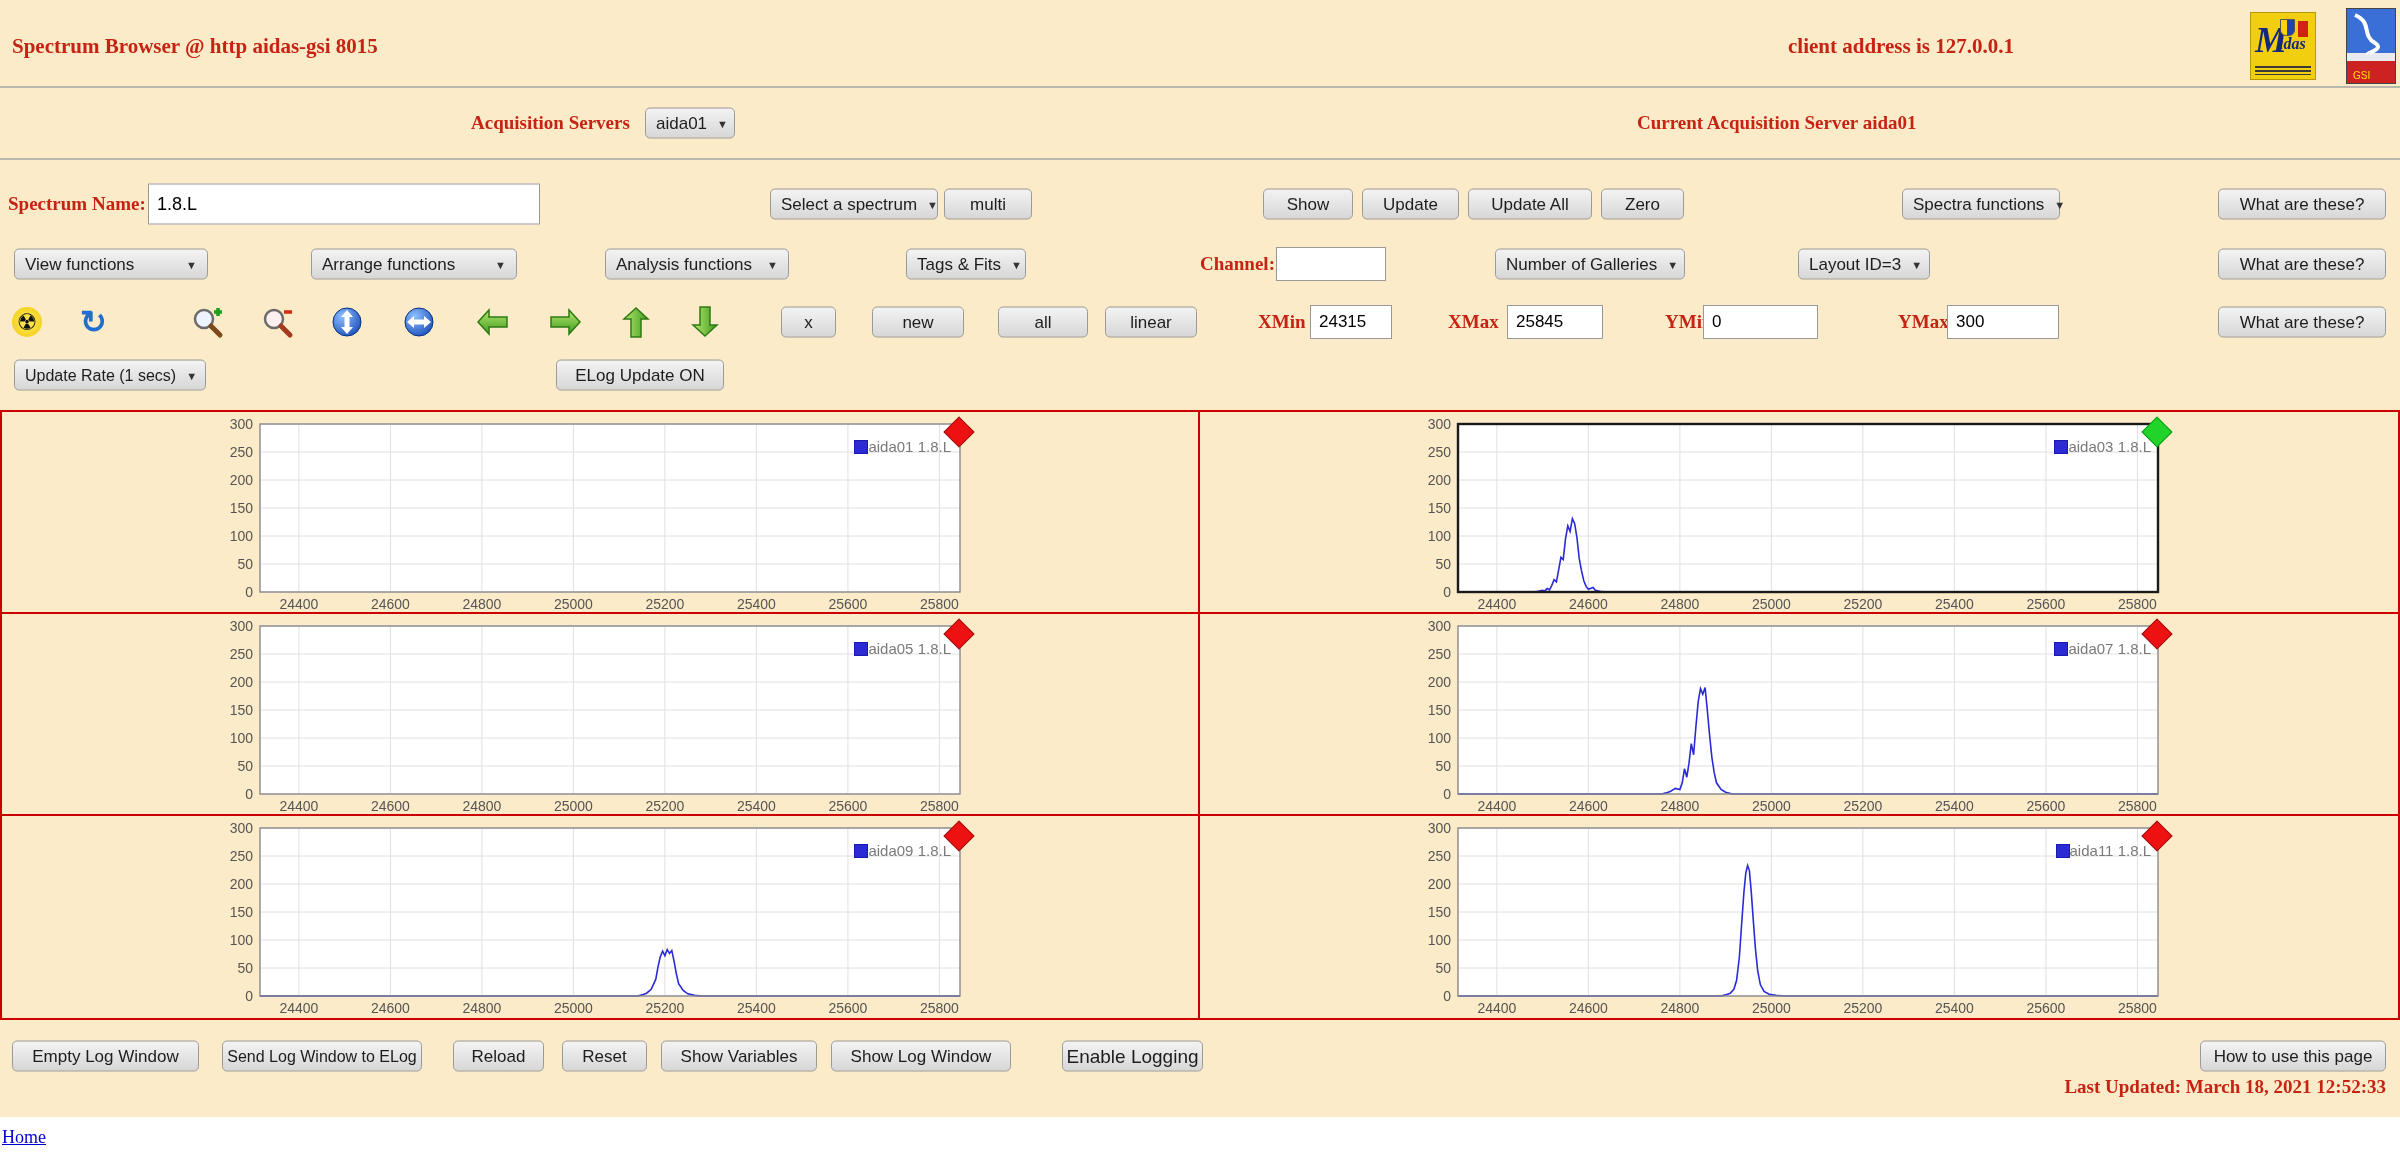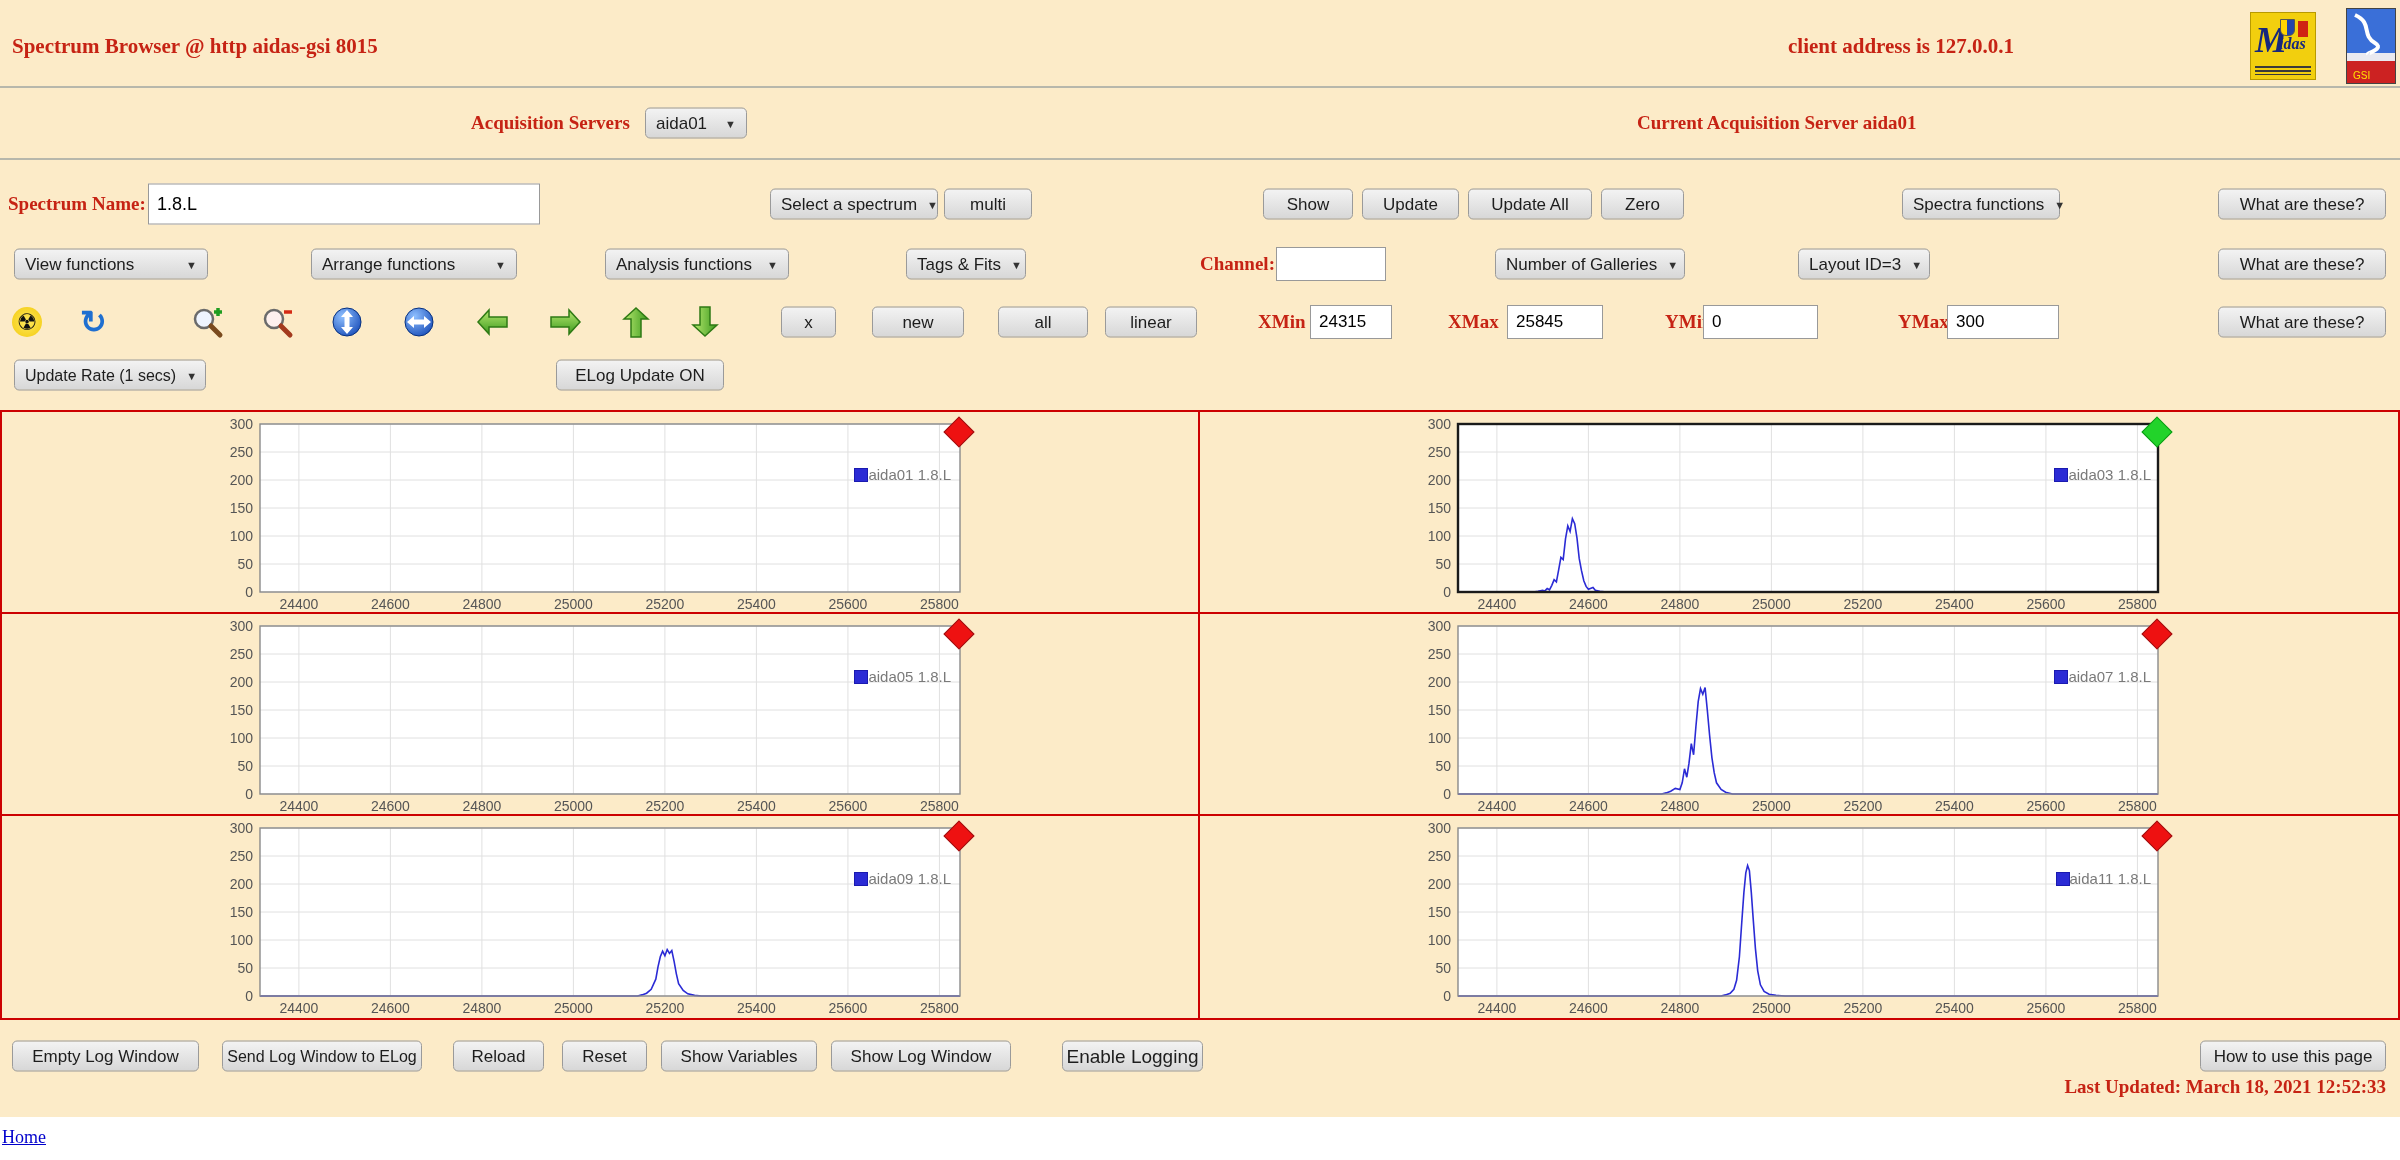--- a/index.html
+++ b/index.html
@@ -37,21 +37,21 @@
        box-sizing:border-box;background:linear-gradient(#3a6fd8 0 60%,#e9e9f0 60% 70%,#cc2222 70% 100%);}
   .fair-logo svg{position:absolute;left:0;top:0;}
   
   #gallery{position:absolute;left:0;top:410px;width:2400px;height:610px;border:2px solid #cc0000;
        box-sizing:border-box;display:grid;grid-template-columns:1fr 1fr;grid-template-rows:1fr 1fr 1fr;}
   .cell{position:relative;box-sizing:border-box;}
   .cell:nth-child(odd){border-right:2px solid #cc0000;}
   .cell:nth-child(-n+4){border-bottom:2px solid #cc0000;}
   .cell svg.plot{position:absolute;left:200px;top:0;width:770px;height:200px;}
   svg text.tick{fill:#555;font:14px "Liberation Sans",sans-serif;}
-  .legend{position:absolute;top:26px;right:247px;display:flex;align-items:center;margin-top:28px;}
+  .legend{position:absolute;top:26px;right:247px;display:flex;align-items:center;}
   .legend .lsq{width:12px;height:12px;background:#2b2bd5;border:1px solid #1a1ab0;display:inline-block;}
   .legend .ltext{font:15px "Liberation Sans",sans-serif;color:#7a7a7a;white-space:nowrap;}
   .diamond{position:absolute;left:946px;top:9px;width:22px;height:22px;transform:rotate(45deg);
        background:#ee1111;border:1px solid #991111;box-sizing:border-box;}
   
   .icn{display:inline-flex;align-items:center;justify-content:center;}
   .rad{width:30px;height:30px;border-radius:50%;background:radial-gradient(#ffe95e,#f2c90c);
        color:#111;font-size:23px;line-height:1;}
   .refr{color:#1f6fd0;font-size:32px;font-weight:bold;line-height:1;}
   
@@ -78,21 +78,21 @@
     <svg width="42" height="76" viewBox="0 0 42 76">
       <path d="M8 6 C 26 14, 14 26, 28 34 C 38 40, 20 44, 21 45" fill="none" stroke="#fff" stroke-width="4"></path>
       <text x="6" y="70" font-size="10" fill="#ffe000" font-family="Liberation Sans, sans-serif">GSI</text>
     </svg>
   </div>
 
   <div class="hr" style="top:86px"></div>
 
   <div class="row" style="top:87px;height:72px">
     <span class="serifred lbl" style="left:471px">Acquisition Servers</span>
-    <div class="select" style="left:645px;width:102px">
+    <div class="select" style="left:645px;width:90px">
       <span>aida01</span>
       <span class="arr">▼</span>
     </div>
     <span class="serifred lbl" style="left:1637px">Current Acquisition Server aida01</span>
   </div>
 
   <div class="hr" style="top:158px"></div>
 
   <div class="row" style="top:180px;height:48px">
     <span class="serifred lbl" style="left:8px">Spectrum Name:</span>

